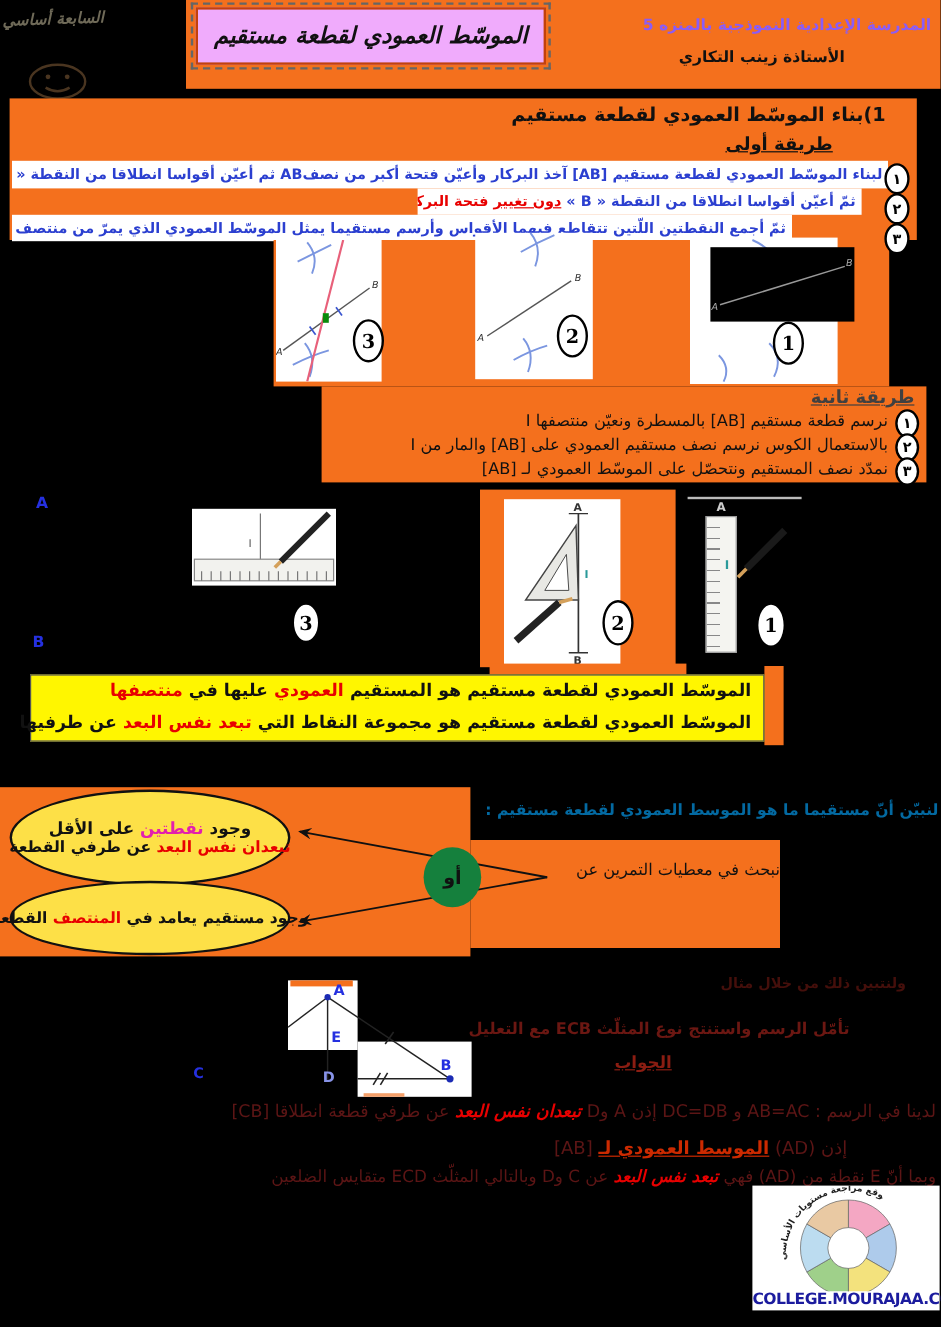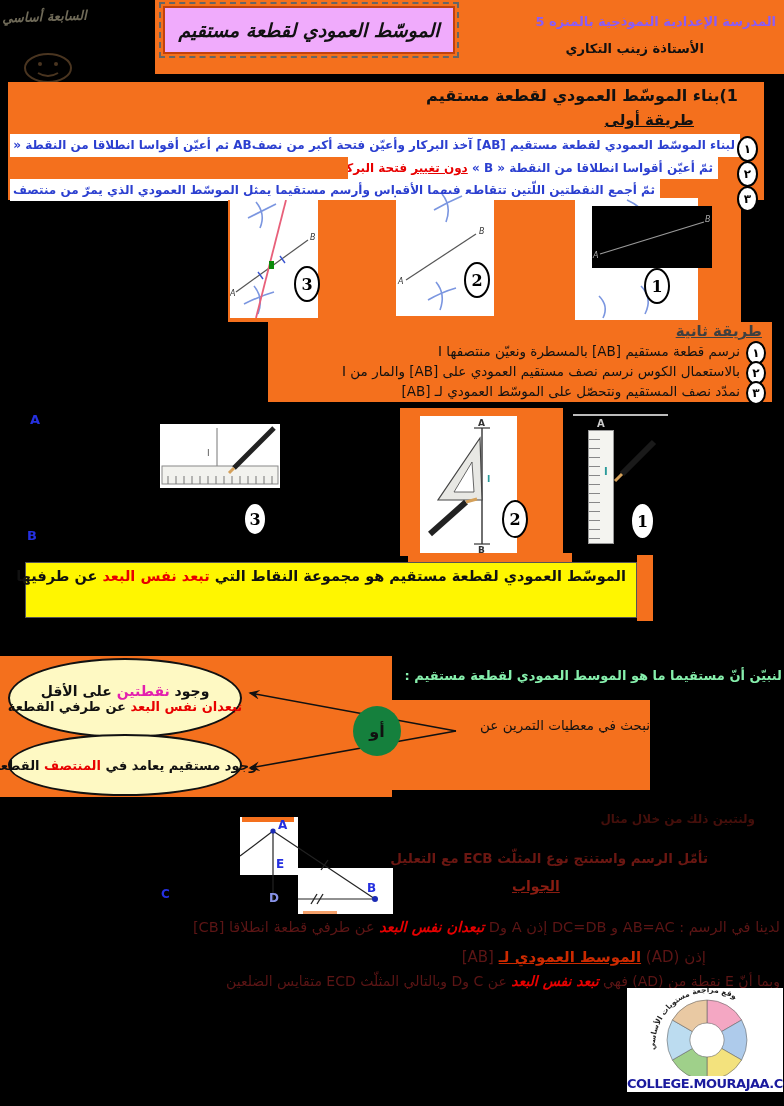--- a/index.html
+++ b/index.html
@@ -15,21 +15,21 @@
   .numc{background:#fff;border:2px solid #000;border-radius:50%;display:flex;align-items:center;
         justify-content:center;font-weight:bold;font-size:12px;z-index:6;box-sizing:border-box;}
   .ell{background:#fff;border:2px solid #000;border-radius:50%;display:flex;align-items:center;
        justify-content:center;font:bold 16px "DejaVu Serif",serif;z-index:4;box-sizing:border-box;}
   .red{color:#e80000;font-weight:bold;}
   .redu{color:#e80000;font-weight:bold;text-decoration:underline;}
   .mag{color:#e31fae;font-weight:bold;}
   .ru{color:#cc2a00;font-weight:bold;text-decoration:underline;}
   .maroon{color:#5c1515;}
   .fig{background:#fff;}
-  .oval{background:#fef9c3;border:2px solid #111;border-radius:50%;display:flex;flex-direction:column;
+  .oval{background:#fde047;border:2px solid #111;border-radius:50%;display:flex;flex-direction:column;
         align-items:center;justify-content:center;text-align:center;box-sizing:border-box;z-index:3;}
   .tealI{color:#2a9a9a;font-weight:bold;font-size:10px;}
 </style>
 </head>
 <body>
 
 <div id="page">
 
   <div class="ab o" style="left:155px;top:0;width:629px;height:74px;"></div>
 
@@ -198,27 +198,28 @@
   </svg>
   <div class="ab tealI" style="left:604px;top:466px;">I</div>
   <div class="ab ell" style="left:630px;top:502px;width:25px;height:38px;">
       <span>1</span>
     </div>
 
   <div class="ab o" style="left:408px;top:553px;width:164px;height:9px;"></div>
   <div class="ab o" style="left:637px;top:555px;width:16px;height:66px;"></div>
   <div class="ab rtl b" style="left:25px;top:562px;width:612px;height:56px;background:#fff600;border:1px solid #555;box-sizing:border-box;
        padding:0 10px;font-size:14.5px;line-height:27px;color:#111;">
+    <div class="nw"><span>الموسّط العمودي لقطعة مستقيم هو المستقيم </span><span class="red">العمودي</span><span> عليها في </span><span class="red">منتصفها</span></div>
     <div class="nw"><span>الموسّط العمودي لقطعة مستقيم هو مجموعة النقاط التي </span><span class="red">تبعد نفس البعد</span><span> عن طرفيها</span></div>
   </div>
 
   <div class="ab o" style="left:0;top:656px;width:392px;height:141px;"></div>
   <div class="ab o" style="left:392px;top:700px;width:258px;height:90px;"></div>
 
-  <div class="ab rtl b nw" style="left:388px;top:668px;width:394px;text-align:right;font-size:13px;color:#86efac;">لنبيّن أنّ مستقيما ما هو الموسط العمودي لقطعة مستقيم :</div>
+  <div class="ab rtl b nw" style="left:388px;top:668px;width:394px;text-align:right;font-size:13px;color:#0369a1;">لنبيّن أنّ مستقيما ما هو الموسط العمودي لقطعة مستقيم :</div>
 
   <div class="ab oval" style="left:8px;top:658px;width:234px;height:80px;">
     <div class="rtl nw b" style="font-size:14px;color:#111;"><span>وجود </span><span class="mag">نقطتين</span><span> على الأقل</span></div>
     <div class="rtl nw b" style="font-size:13px;color:#111;"><span class="red">تبعدان نفس البعد</span><span> عن طرفي القطعة</span></div>
   </div>
   <div class="ab oval" style="left:8px;top:734px;width:234px;height:62px;">
     <div class="rtl nw b" style="font-size:13px;color:#111;"><span>وجود مستقيم يعامد في </span><span class="red">المنتصف</span><span> القطعة</span></div>
   </div>
 
   <svg class="ab" style="left:242px;top:682px;" width="220" height="96">

